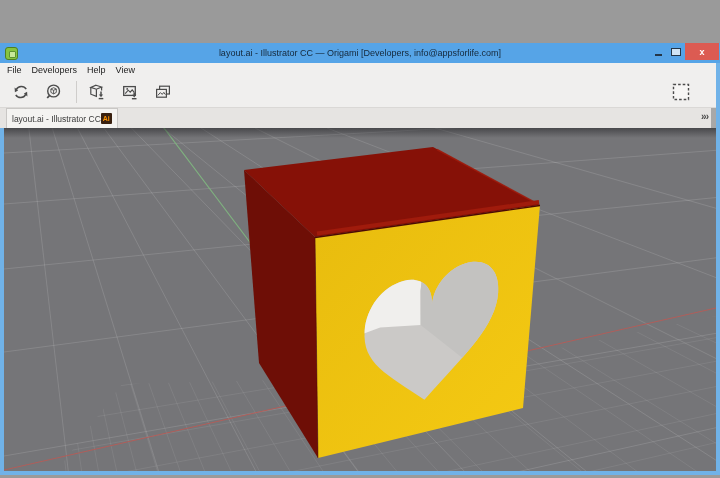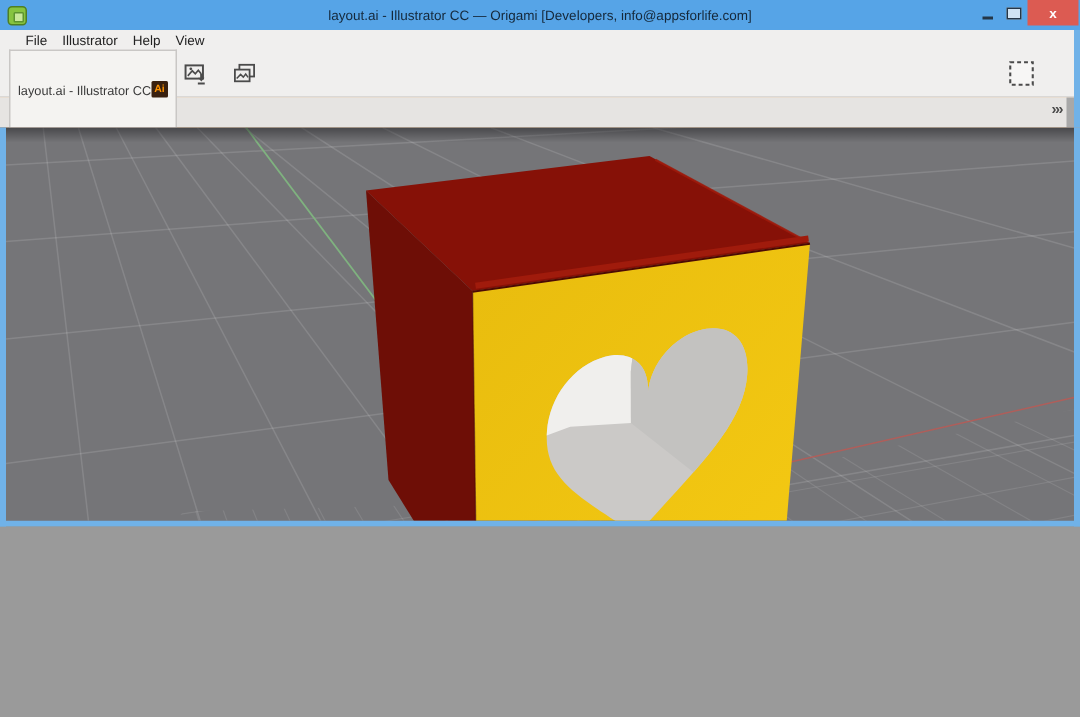--- a/index.html
+++ b/index.html
@@ -1,44 +1,44 @@
 <!DOCTYPE html>
 <html><head>
 <meta charset="utf-8">
 <style>
   html,body{margin:0;padding:0;background:#9a9a9a;}
   body{width:720px;height:478px;overflow:hidden;font-family:"Liberation Sans",sans-serif;-webkit-font-smoothing:antialiased;position:relative;}
-  .window{width:720px;height:351px;display:flex;flex-direction:column;background:#fdba74;position:relative;}
+  .window{width:720px;height:432px;display:flex;flex-direction:column;background:#be185d;position:relative;margin-top:43px;}
 
   
   .titlebar{height:20px;background:#56a4e7;display:flex;align-items:center;position:relative;flex:0 0 auto;}
   .app-icon{width:13px;height:13px;margin-left:5px;border-radius:3px;background:#86c440;border:1px solid #4e7f23;box-sizing:border-box;position:relative;flex:0 0 auto;}
   .app-icon::after{content:"";position:absolute;left:3px;top:3px;width:5px;height:5px;border-radius:1px;background:#c8e89a;border:1px solid #5d9430;}
   .title-text{position:absolute;left:0;right:0;text-align:center;font-size:9px;color:#15283a;pointer-events:none;}
   .win-controls{margin-left:auto;display:flex;align-items:flex-start;height:100%;}
   .btn-min,.btn-max{width:18px;height:17px;display:flex;align-items:center;justify-content:center;color:#1c2c3c;}
   .btn-min span{display:block;width:7px;height:2px;background:#243648;margin-top:6px;}
   .btn-max span{display:block;width:8px;height:6px;border:1px solid #243648;background:#cfe3f4;}
   .btn-close{width:34px;height:17px;background:#dc5b52;color:#fff;font-size:9px;font-weight:bold;display:flex;align-items:center;justify-content:center;margin-right:1px;}
 
   
-  .menubar{height:14px;background:#f0efee;display:flex;align-items:flex-end;font-size:9px;color:#222;padding-left:12px;flex:0 0 auto;}
+  .menubar{height:14px;background:#f0efee;display:flex;align-items:flex-end;font-size:9px;color:#222;padding-left:2px;flex:0 0 auto;}
   .menu-item{padding:0 5px;line-height:14px;}
 
   
   .toolbar{height:30px;background:#f0efee;border-bottom:1px solid #dad8d6;display:flex;align-items:center;padding-left:10px;flex:0 0 auto;}
   .tool-btn{width:22px;height:22px;display:flex;align-items:center;justify-content:center;margin-right:11px;}
   .tool-sep{width:1px;height:22px;background:#cfcdcb;margin:0 9px 0 0;}
   .toolbar .spacer{flex:1;}
   .tool-btn.right{margin-right:28px;}
   .tool-btn svg{display:block;}
 
   
   .tabstrip{height:20px;background:#e6e4e2;display:flex;align-items:flex-end;position:relative;flex:0 0 auto;}
-  .tab{height:19px;margin-left:6px;background:#f4f3f1;border:1px solid #c9c7c5;border-bottom:none;display:flex;align-items:center;padding:16px 5px;font-size:8.5px;color:#3a3a3a;gap:0;}
+  .tab{height:19px;margin-left:6px;background:#f4f3f1;border:1px solid #c9c7c5;border-bottom:none;display:flex;align-items:center;padding:0 5px;font-size:8.5px;color:#3a3a3a;gap:0;}
   .ai-badge{width:11px;height:11px;background:#39200f;color:#ff9300;font-size:7px;font-weight:bold;display:flex;align-items:center;justify-content:center;border-radius:1px;}
   .tab-overflow{position:absolute;right:12px;top:3px;font-size:10px;font-weight:bold;color:#4a4a4a;letter-spacing:-1px;}
   .tab-gutter{position:absolute;right:4px;top:0;width:5px;height:20px;background:#a8a8a8;}
 
   
   .viewport{flex:1 1 auto;border-left:4px solid #70b2e8;border-right:4px solid #70b2e8;border-bottom:4px solid #70b2e8;position:relative;overflow:hidden;background:#757578;}
   .viewport svg{display:block;}
   .right-strip{position:absolute;right:0;top:20px;width:4px;height:65px;background:#70b2e8;z-index:5;}
 </style>
 </head>
@@ -55,21 +55,21 @@
         </div>
       <div class="btn-max">
           <span></span>
         </div>
       <div class="btn-close">x</div>
     </div>
   </div>
 
   <div class="menubar">
     <span class="menu-item">File</span>
-    <span class="menu-item">Illustrator</span>
+    <span class="menu-item">Developers</span>
     <span class="menu-item">Help</span>
     <span class="menu-item">View</span>
   </div>
 
   <div class="toolbar">
     <div class="tool-btn">
       <svg width="18" height="18" viewBox="0 0 18 18">
         <path d="M14.2,6.2 A5.6,5.6 0 0 0 4.3,6.6" fill="none" stroke="#4b4b4b" stroke-width="1.5"></path>
         <polygon points="2.6,4.6 6.1,7.4 2.9,9.2" fill="#4b4b4b"></polygon>
         <path d="M3.8,11.8 A5.6,5.6 0 0 0 13.7,11.4" fill="none" stroke="#4b4b4b" stroke-width="1.5"></path>

